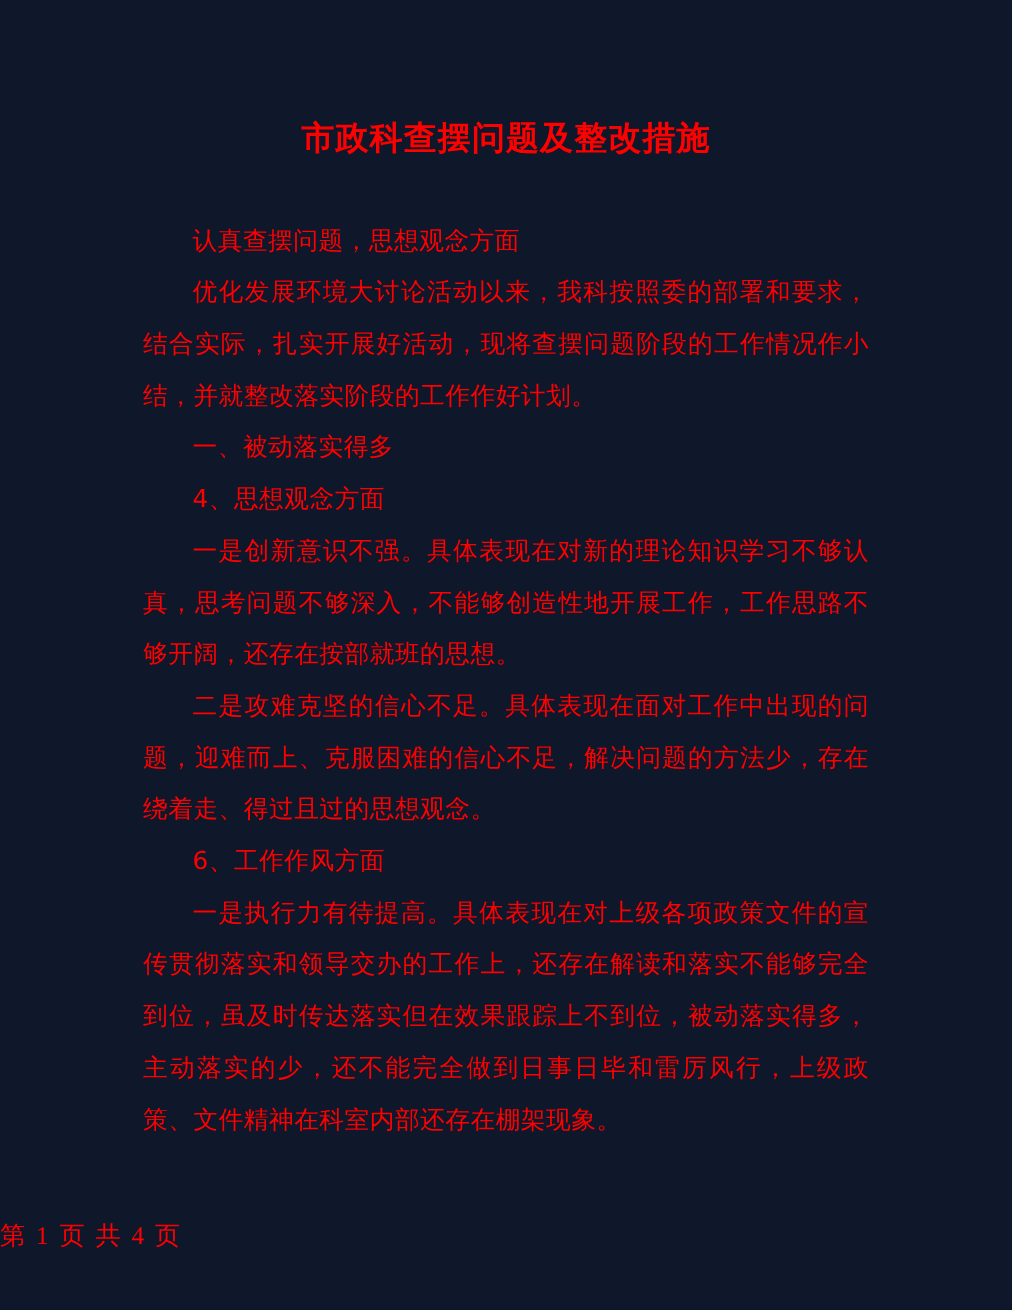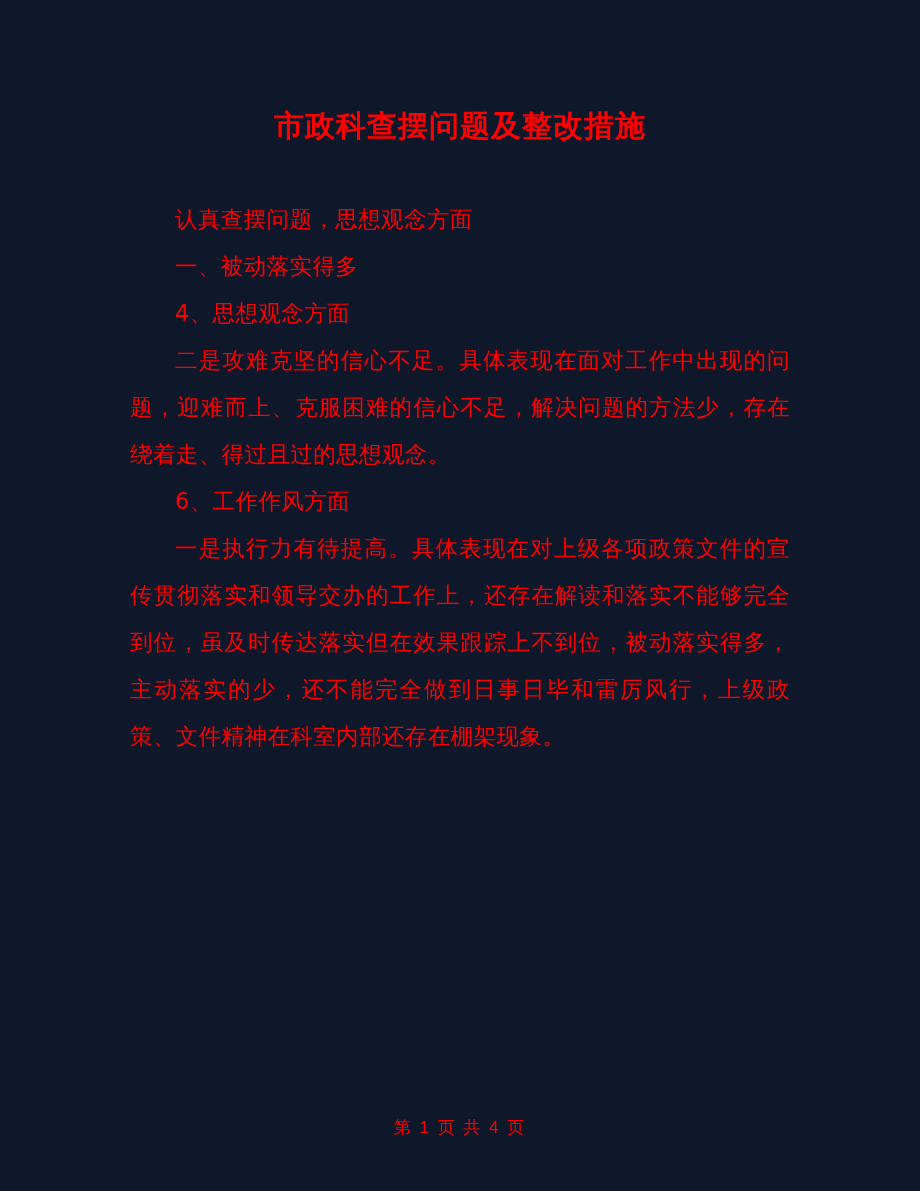--- a/index.html
+++ b/index.html
@@ -50,39 +50,40 @@
     margin: 0;
     text-indent: 2em;
     letter-spacing: 0.4px;
     font-family: "DejaVu Sans", "Liberation Sans", sans-serif;
   }
   .footer {
     position: absolute;
     left: 0;
     right: 0;
     bottom: 52px;
-    text-align: center;
-    font-size: 17px;
+    font-size: 23px;
     color: #ff0000;
-    font-family: Liberation Sans, sans-serif;
+    font-family: Liberation Serif, serif;
     letter-spacing: 2px;
   }
   .footer span { display: inline-block; }
 </style>
 </head>
 <body>
 
 <div class="page">
 
   <h1 class="doc-title">市政科查摆问题及整改措施</h1>
 
   <div class="body-block">
     <p class="para">认真查摆问题，思想观念方面</p>
+    <p class="para">优化发展环境大讨论活动以来，我科按照委的部署和要求，结合实际，扎实开展好活动，现将查摆问题阶段的工作情况作小结，并就整改落实阶段的工作作好计划。</p>
     <p class="para">一、被动落实得多</p>
     <p class="para">4、思想观念方面</p>
+    <p class="para">一是创新意识不强。具体表现在对新的理论知识学习不够认真，思考问题不够深入，不能够创造性地开展工作，工作思路不够开阔，还存在按部就班的思想。</p>
     <p class="para">二是攻难克坚的信心不足。具体表现在面对工作中出现的问题，迎难而上、克服困难的信心不足，解决问题的方法少，存在绕着走、得过且过的思想观念。</p>
     <p class="para">6、工作作风方面</p>
     <p class="para">一是执行力有待提高。具体表现在对上级各项政策文件的宣传贯彻落实和领导交办的工作上，还存在解读和落实不能够完全到位，虽及时传达落实但在效果跟踪上不到位，被动落实得多，主动落实的少，还不能完全做到日事日毕和雷厉风行，上级政策、文件精神在科室内部还存在棚架现象。</p>
   </div>
 
   <div class="footer">
     <span>第</span>
     <span>1</span>
     <span>页</span>
     <span>共</span>

